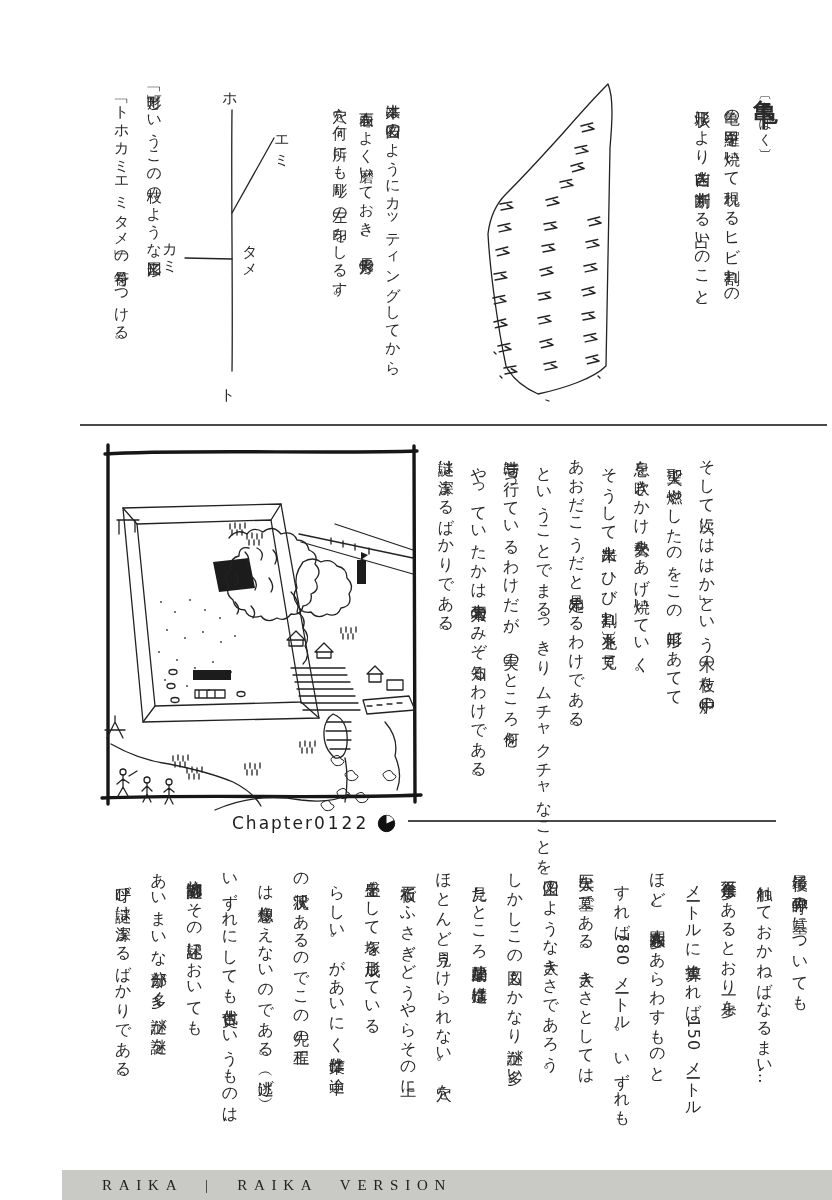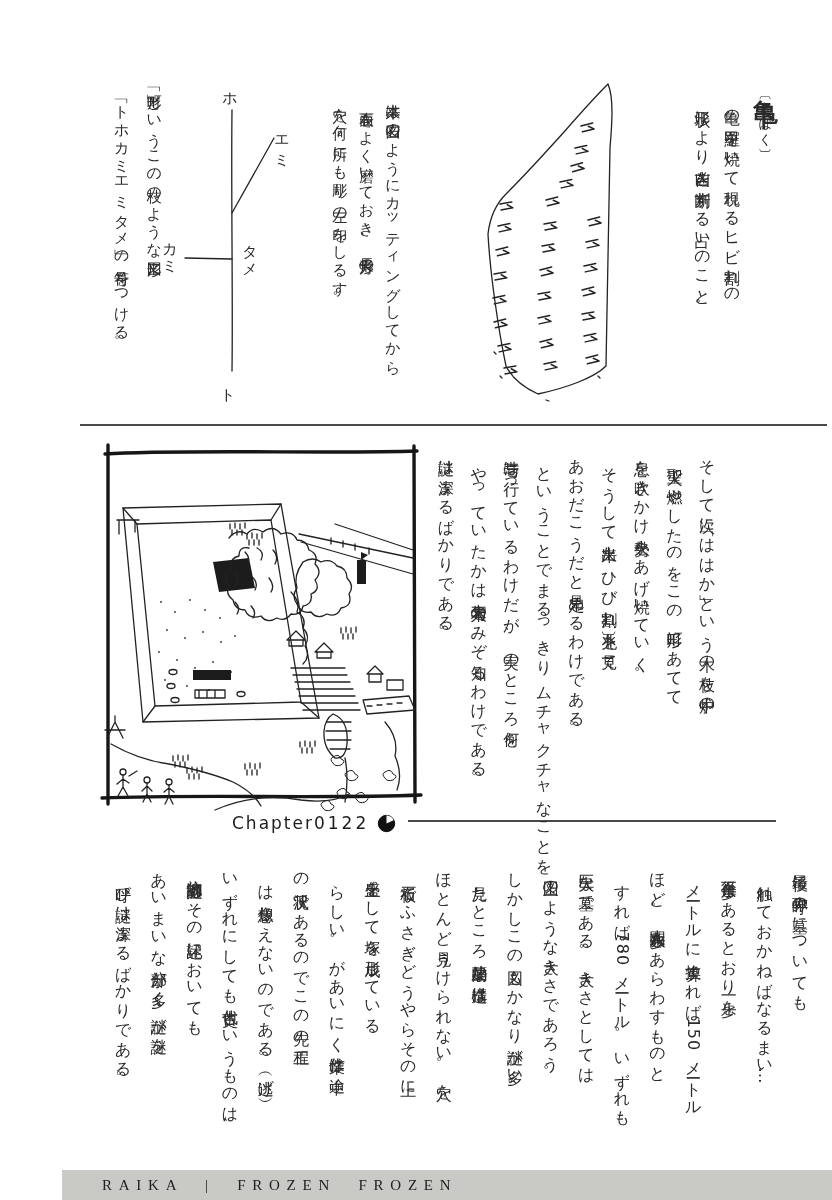--- a/index.html
+++ b/index.html
@@ -283,16 +283,16 @@
       <p>らしい。があいにく作業は途中</p>
       <p>の状況であるのでこの先の工程</p>
       <p>は想像しえないのである。（逃げ）</p>
       <p>いずれにしても古代史というものは、</p>
       <p>物的証拠もその記述においても</p>
       <p>あいまいな部分が多く 謎が謎を</p>
       <p>呼び謎は深まるばかりである。</p>
     </div>
 
   <div id="footer">
-    <span>RAIKA | FROZEN FROZEN</span>
+    <span>RAIKA | RAIKA VERSION</span>
   </div>
 
 </div>
 
 </body></html>

